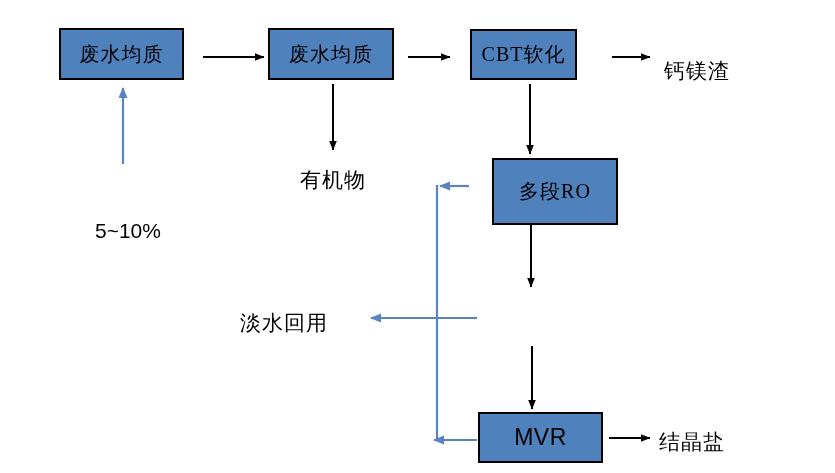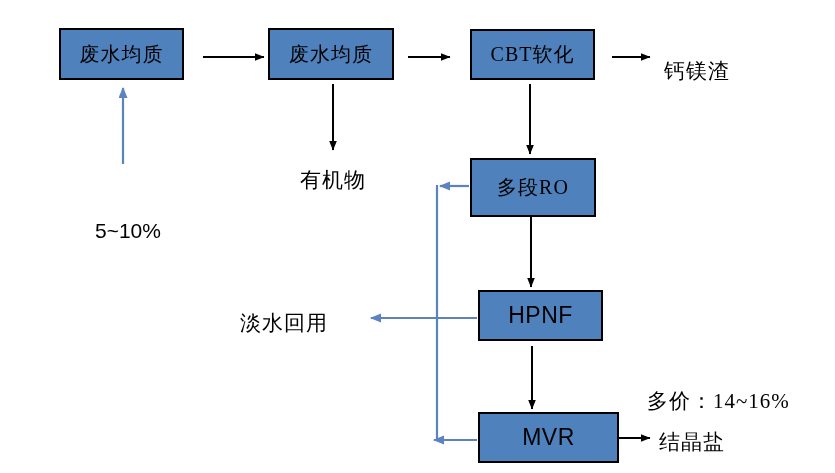--- a/index.html
+++ b/index.html
@@ -70,35 +70,33 @@
     <line class="blue-line" x1="437" y1="185" x2="437" y2="440"></line>
     <line class="blue-line" x1="469" y1="186" x2="440" y2="186" marker-end="url(#mBlue)"></line>
     <line class="blue-line" x1="477" y1="318" x2="371" y2="318" marker-end="url(#mBlue)"></line>
     <line class="blue-line" x1="477" y1="440" x2="434" y2="440" marker-end="url(#mBlue)"></line>
   </svg>
 
   <div class="node" style="left:59px;top:28px;width:125px;height:52px">废水均质</div>
 
   <div class="node" style="left:268px;top:28px;width:126px;height:52px">废水均质</div>
 
-  <div class="node" style="left:470px;top:29px;width:125px;height:51px">CBT软化</div>
+  <div class="node" style="left:470px;top:29px;width:107px;height:51px">CBT软化</div>
 
-  <div class="node" style="left:470px;top:158px;width:126px;height:59px">多段RO</div>
+  <div class="node" style="left:492px;top:158px;width:126px;height:67px">多段RO</div>
 
-  <div class="node latin" style="left:478px;top:290px;width:125px;height:51px">HPNF</div>
 
-  <div class="node latin" style="left:478px;top:412px;width:141px;height:51px">MVR</div>
+  <div class="node latin" style="left:478px;top:412px;width:125px;height:51px">MVR</div>
 
 
   <div class="label num" style="left:95px;top:219px">5~10%</div>
 
   <div class="label" style="left:300px;top:166px">有机物</div>
 
   <div class="label" style="left:664px;top:57px">钙镁渣</div>
 
   <div class="label" style="left:659px;top:428px">结晶盐</div>
 
   <div class="label" style="left:240px;top:309px">淡水回用</div>
 
 
-  <div class="label" style="left:647px;top:387px">多价：14~16%</div>
 
 </div>
 
 </body></html>

